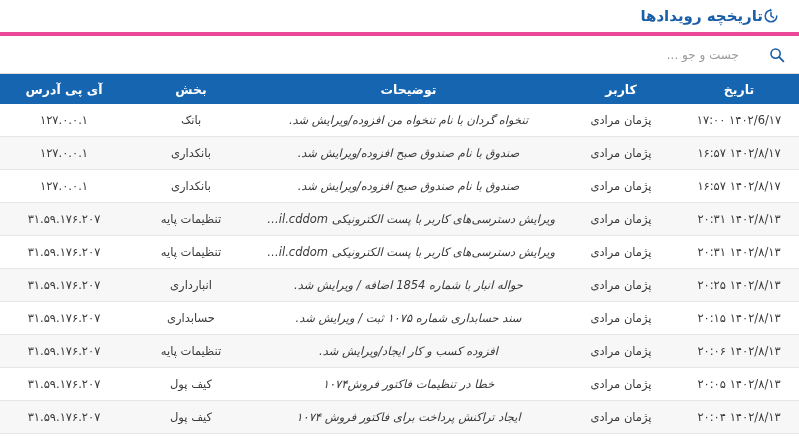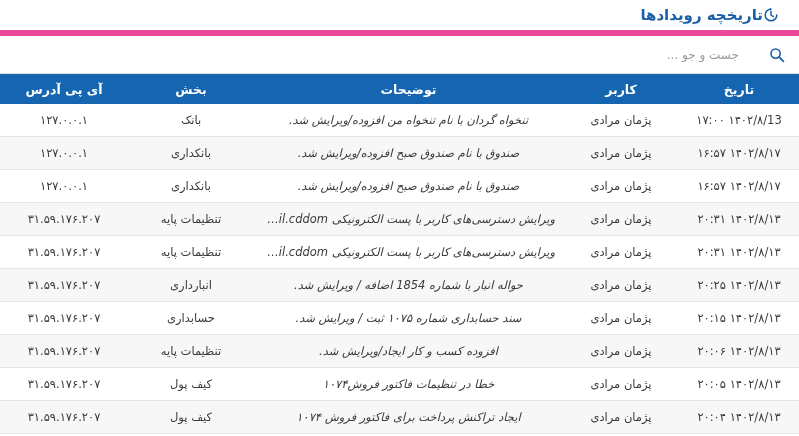--- a/index.html
+++ b/index.html
@@ -20,21 +20,21 @@
     height: 436px;
     position: relative;
     display: flex;
     flex-direction: column;
   }
 
   
   .header {
     height: 36px;
     background: #ffffff;
-    border-bottom: 6px solid #ec4899;
+    border-bottom: 4px solid #ec4899;
     display: flex;
     align-items: center;
     justify-content: flex-start;
     padding: 0 14px;
     box-sizing: border-box;
   }
   .header-title {
     color: #1b5fa8;
     font-size: 15px;
     font-weight: bold;
@@ -165,21 +165,21 @@
         <tr>
           <th class="col-date">تاریخ</th>
           <th class="col-user">کاربر</th>
           <th class="col-desc">توضیحات</th>
           <th class="col-sect">بخش</th>
           <th class="col-ip">آی پی آدرس</th>
         </tr>
       </thead>
       <tbody id="events-body">
           <tr>
-            <td class="col-date">۱۴۰۲/۸/13 ۱۷:۰۰</td>
+            <td class="col-date">۱۴۰۲/6/۱۷ ۱۷:۰۰</td>
             <td class="col-user">پژمان مرادی</td>
             <td class="col-desc cell-desc">تنخواه گردان با نام تنخواه من افزوده/ویرایش شد.</td>
             <td class="col-sect">بانک</td>
             <td class="col-ip">۱۲۷.۰.۰.۱</td>
           </tr>
           <tr>
             <td class="col-date">۱۴۰۲/۸/۱۷ ۱۶:۵۷</td>
             <td class="col-user">پژمان مرادی</td>
             <td class="col-desc cell-desc">صندوق با نام صندوق صبح افزوده/ویرایش شد.</td>
             <td class="col-sect">بانکداری</td>

